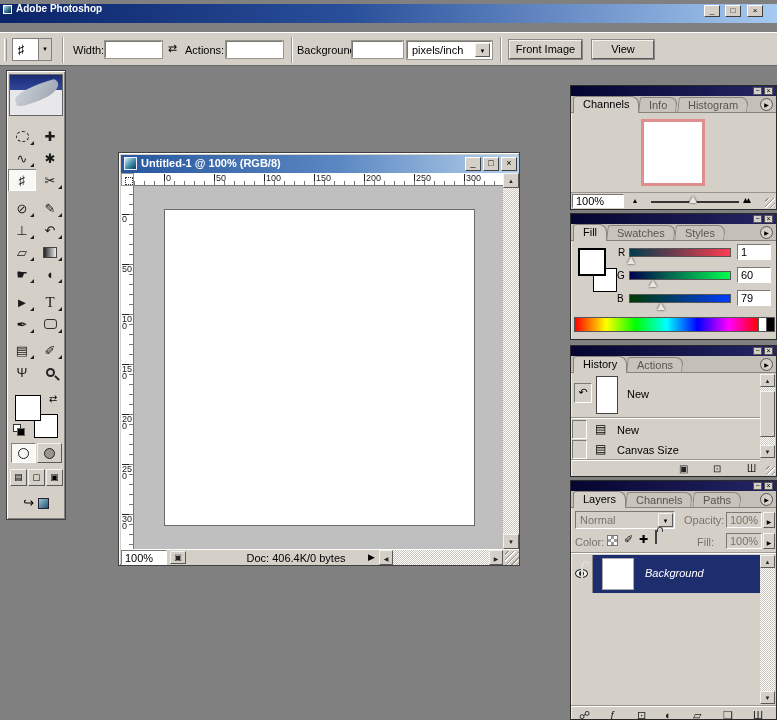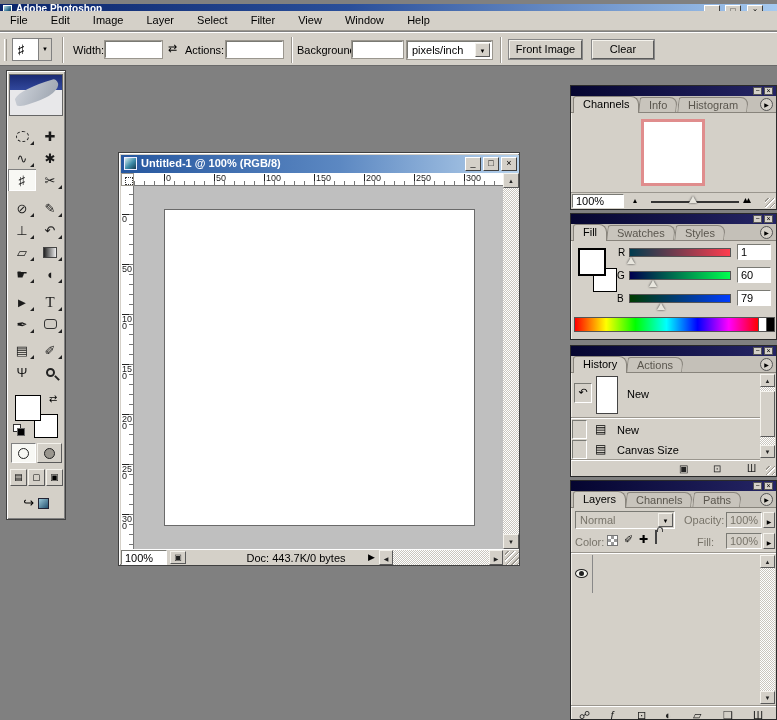--- a/index.html
+++ b/index.html
@@ -137,31 +137,20 @@
 <div class="app">
 
   <div class="abs titlebar">
     <span class="appicon"></span>
     <span class="apptitle">Adobe Photoshop</span>
     <span class="wbtn" style="right:57px;">_</span>
     <span class="wbtn" style="right:36px;">□</span>
     <span class="wbtn" style="right:14px;">×</span>
   </div>
 
-  <div class="abs menubar">
-    <span class="menuitem">File</span>
-    <span class="menuitem">Edit</span>
-    <span class="menuitem">Image</span>
-    <span class="menuitem">Layer</span>
-    <span class="menuitem">Select</span>
-    <span class="menuitem">Filter</span>
-    <span class="menuitem">View</span>
-    <span class="menuitem">Window</span>
-    <span class="menuitem">Help</span>
-  </div>
 
   <div class="abs optionsbar">
     <span class="grip-v" style="left:4px; top:6px; height:22px;"></span>
     <span class="abs" style="left:12px; top:5px; width:40px; height:23px; border:1px solid #808080; background:#fff;">
       <span class="abs" style="left:5px; top:3px; font-size:13px;">♯</span>
       <span class="abs" style="right:0; top:0; bottom:0; width:13px; background:#d4d0c8; border-left:1px solid #808080; font-size:6px; text-align:center; padding-top:7px;">▼</span>
     </span>
     <span class="vsep" style="left:62px; top:4px; height:26px;"></span>
     <span class="lbl" style="left:73px; top:11px;">Width:</span>
     <input class="field" style="left: 105px; top: 8px; width: 57px; height: 17px;" value="">
@@ -170,21 +159,21 @@
     <input class="field" style="left: 226px; top: 8px; width: 57px; height: 17px;" value="">
     <span class="vsep" style="left:291px; top:4px; height:26px;"></span>
     <span class="lbl" style="left:297px; top:11px;">Background:</span>
     <input class="field" style="left: 352px; top: 8px; width: 51px; height: 17px;" value="">
     <span class="ddown" style="left:407px; top:8px; width:85px; height:18px;">
       <span class="abs" style="left:4px; top:2px;">pixels/inch</span>
       <span class="ddarrow">▼</span>
     </span>
     <span class="vsep" style="left:500px; top:4px; height:26px;"></span>
     <span class="pushbtn" style="left:509px; top:7px; width:73px; height:19px;">Front Image</span>
-    <span class="pushbtn" style="left:592px; top:7px; width:62px; height:19px;">Clear</span>
+    <span class="pushbtn" style="left:592px; top:7px; width:62px; height:19px;">View</span>
   </div>
 
   <div class="abs toolbox">
     <div class="tb-logo">
       <span class="band"></span>
       <span class="feather"></span>
     </div>
 
     <span class="tool fo" style="left:1px; top:54px;">
         <span class="dashcircle"></span>
@@ -317,21 +306,21 @@
       <div class="canvas"></div>
     </div>
     <div class="vsb">
       <span class="abs sbtn" style="left:0; top:0; width:16px; height:15px; padding-top:4px;">▲</span>
       <span class="abs dither" style="left:0; top:15px; width:16px; height:346px;"></span>
       <span class="abs sbtn" style="left:0; top:361px; width:16px; height:15px; padding-top:4px;">▼</span>
     </div>
     <div class="statusbar">
       <input class="field" style="left: 0px; top: 0px; width: 46px; height: 15px; outline: none;" value="100%">
       <span class="abs sbtn" style="left:49px; top:1px; width:16px; height:13px; font-size:8px; padding-top:1px;">▣</span>
-      <span class="abs" style="left:90px; top:2px; width:170px; text-align:center;">Doc: 443.7K/0 bytes</span>
+      <span class="abs" style="left:90px; top:2px; width:170px; text-align:center;">Doc: 406.4K/0 bytes</span>
       <span class="abs" style="left:247px; top:2px; font-size:9px;">▶</span>
       <span class="abs sbtn" style="left:258px; top:0; width:14px; height:15px; padding-top:4px;">◀</span>
       <span class="abs dither" style="left:272px; top:0; width:96px; height:15px;"></span>
       <span class="abs sbtn" style="left:368px; top:0; width:14px; height:15px; padding-top:4px;">▶</span>
       <span class="abs gripbox" style="left:384px; top:1px; width:14px; height:14px;"></span>
     </div>
   </div>
 
   <div class="palette" style="top:85px; height:125px;">
     <div class="ptitle">
@@ -455,20 +444,25 @@
     <span class="abs" style="left:68px; top:52px; font-size:11px;">✚</span>
     <span class="abs minilock" style="left:84px; top:50px;"></span>
     <span class="lbl disabledtxt" style="left:126px; top:55px;">Fill:</span>
     <span class="abs sunkface disabledtxt" style="left:155px; top:52px; width:36px; height:16px; text-align:center; padding-top:1px;">100%</span>
     <span class="abs arrbtn" style="left:192px; top:52px; width:12px; height:16px; padding-top:5px;">▶</span>
     <span class="divider" style="top:71px; width:205px;"></span>
     
     <div class="abs" style="left:1px; top:74px; width:21px; height:38px; background:#d4d0c8; border-right:1px solid #888;">
       <span class="eye" style="position:absolute; left:3px; top:14px;"></span>
     </div>
+    <div class="abs" style="left:22px; top:74px; width:167px; height:38px; background:#1e2d6e;">
+      <span class="abs" style="left:9px; top:3px; width:32px; height:32px; background:#fff; border:1px solid #aaa;"></span>
+      <span class="abs" style="left:52px; top:12px; color:#fff; font-style:italic;">Background</span>
+      <span class="abs minilock light" style="right:12px; top:10px;"></span>
+    </div>
     
     <span class="abs sbtn" style="left:189px; top:74px; width:15px; height:13px; padding-top:3px;">▲</span>
     <span class="abs dither" style="left:189px; top:87px; width:15px; height:123px;"></span>
     <span class="abs sbtn" style="left:189px; top:210px; width:15px; height:13px; padding-top:3px;">▼</span>
     
     <span class="divider" style="top:224px; width:205px;"></span>
     <span class="icnbtn" style="left:8px; top:228px; font-size:11px;">☍</span>
     <span class="icnbtn" style="left:38px; top:228px; font-size:11px; font-style:italic;">ƒ</span>
     <span class="icnbtn" style="left:66px; top:228px; font-size:11px;">⊡</span>
     <span class="icnbtn" style="left:94px; top:228px; font-size:11px;">◐</span>

